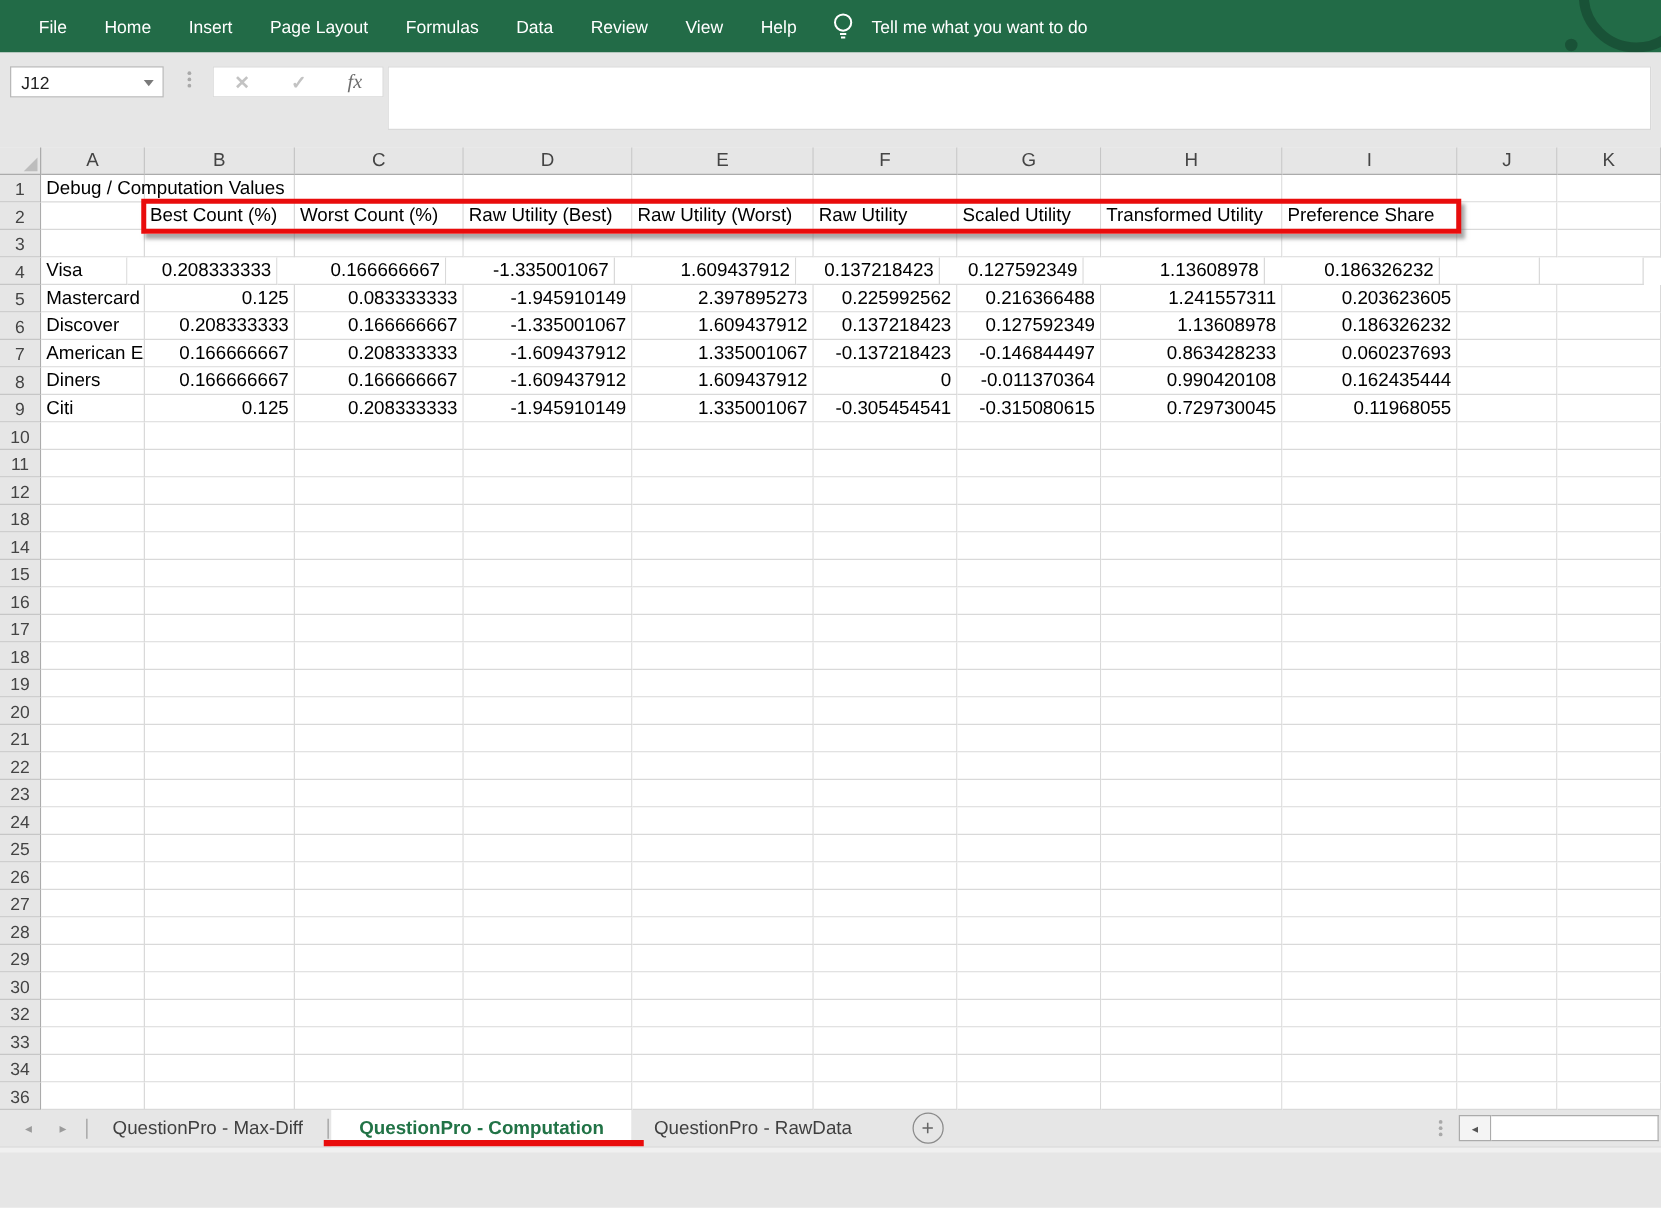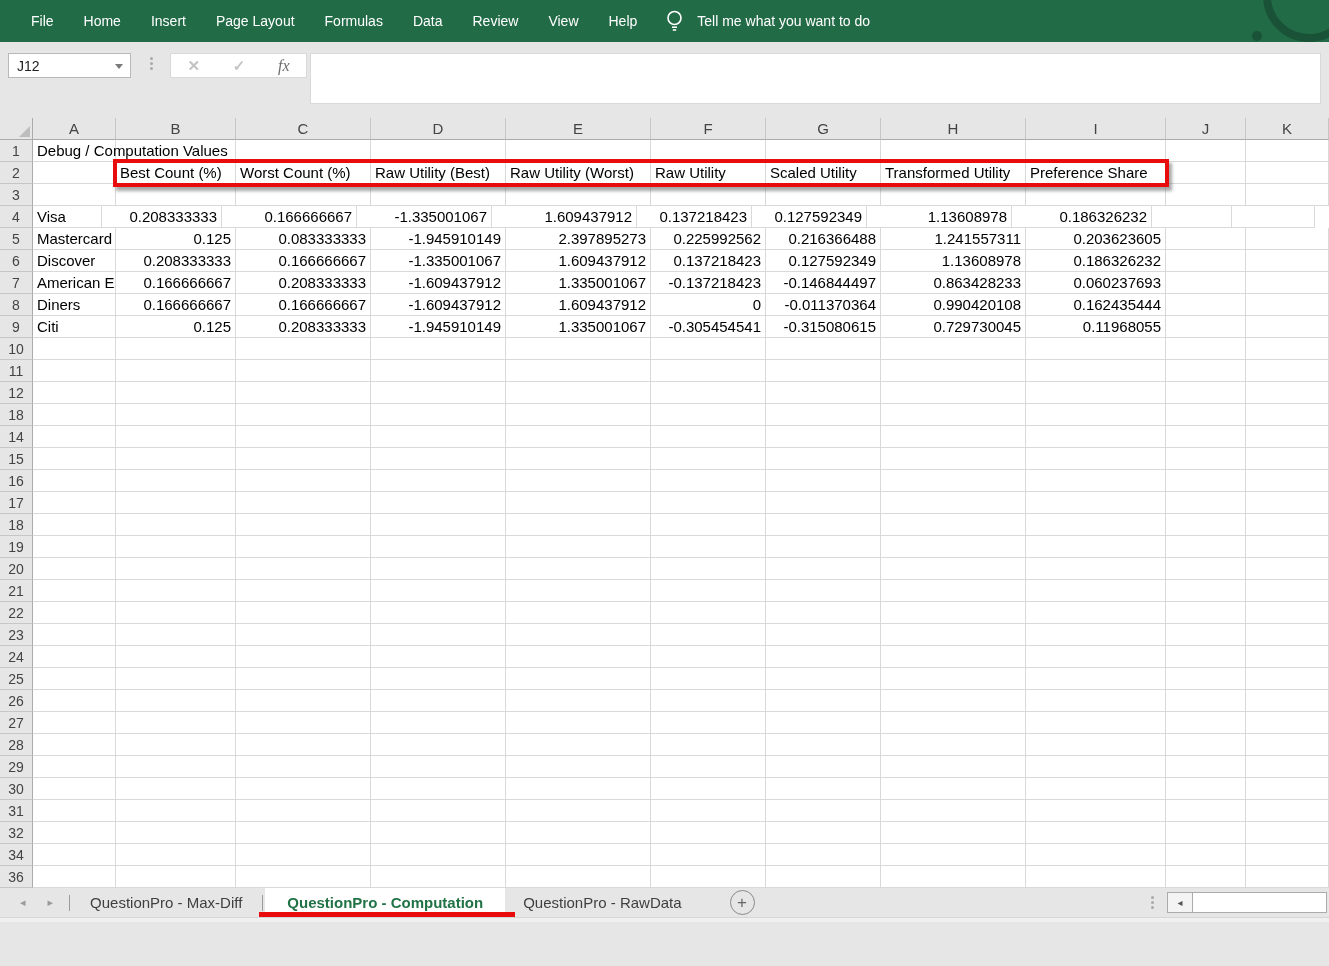--- a/index.html
+++ b/index.html
@@ -538,35 +538,35 @@
         <div class="cell" style="width: 135px;"></div>
         <div class="cell" style="width: 145px;"></div>
         <div class="cell" style="width: 115px;"></div>
         <div class="cell" style="width: 115px;"></div>
         <div class="cell" style="width: 145px;"></div>
         <div class="cell" style="width: 140px;"></div>
         <div class="cell" style="width: 80px;"></div>
         <div class="cell" style="width: 83px;"></div>
       </div>
       <div class="row">
-        <div class="row-h">31</div>
-        <div class="cell" style="width: 83px;"></div>
-        <div class="cell" style="width: 120px;"></div>
-        <div class="cell" style="width: 135px;"></div>
-        <div class="cell" style="width: 135px;"></div>
-        <div class="cell" style="width: 145px;"></div>
-        <div class="cell" style="width: 115px;"></div>
-        <div class="cell" style="width: 115px;"></div>
-        <div class="cell" style="width: 145px;"></div>
-        <div class="cell" style="width: 140px;"></div>
-        <div class="cell" style="width: 80px;"></div>
-        <div class="cell" style="width: 83px;"></div>
-      </div>
-      <div class="row">
         <div class="row-h">32</div>
+        <div class="cell" style="width: 83px;"></div>
+        <div class="cell" style="width: 120px;"></div>
+        <div class="cell" style="width: 135px;"></div>
+        <div class="cell" style="width: 135px;"></div>
+        <div class="cell" style="width: 145px;"></div>
+        <div class="cell" style="width: 115px;"></div>
+        <div class="cell" style="width: 115px;"></div>
+        <div class="cell" style="width: 145px;"></div>
+        <div class="cell" style="width: 140px;"></div>
+        <div class="cell" style="width: 80px;"></div>
+        <div class="cell" style="width: 83px;"></div>
+      </div>
+      <div class="row">
+        <div class="row-h">33</div>
         <div class="cell" style="width: 83px;"></div>
         <div class="cell" style="width: 120px;"></div>
         <div class="cell" style="width: 135px;"></div>
         <div class="cell" style="width: 135px;"></div>
         <div class="cell" style="width: 145px;"></div>
         <div class="cell" style="width: 115px;"></div>
         <div class="cell" style="width: 115px;"></div>
         <div class="cell" style="width: 145px;"></div>
         <div class="cell" style="width: 140px;"></div>
         <div class="cell" style="width: 80px;"></div>

